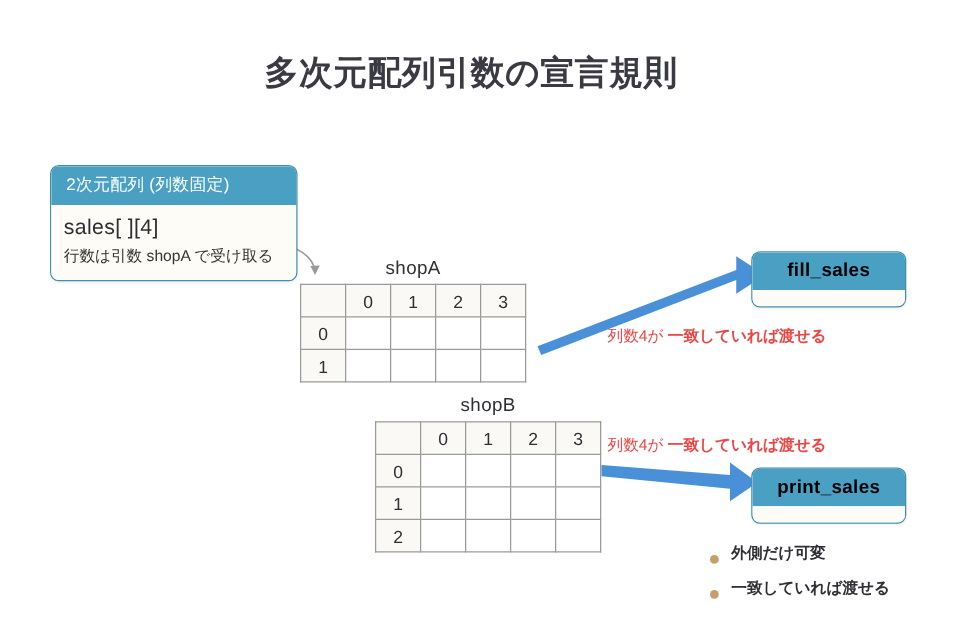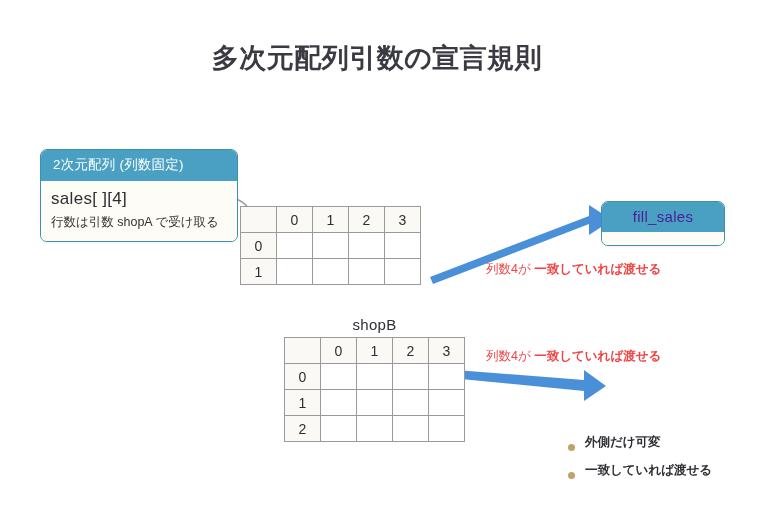--- a/index.html
+++ b/index.html
@@ -31,21 +31,21 @@
     font-size: 27px;
     font-weight: bold;
     color: #3a3a42;
     letter-spacing: 0.5px;
   }
 
   
   #decl-card {
     position: absolute;
     left: 40px;
-    top: 149px;
+    top: 132px;
     width: 198px;
     border: 1.5px solid #3f8fb0;
     border-radius: 7px;
     background: #fdfcf7;
     box-sizing: border-box;
     overflow: hidden;
     box-shadow: 0 1px 2px rgba(0,0,0,0.06);
   }
   #decl-card-header {
     background: #49a0c2;
@@ -103,40 +103,41 @@
     background: #faf9f5;
   }
   table.grid td.rowhdr {
     background: #faf9f5;
   }
   table.grid td.cell {
     background: #ffffff;
   }
 
   #block-shopA { left: 240px; top: 206px; }
-  #block-shopB { left: 240px; top: 316px; padding-left: 44px; }
+  #block-shopB { left: 256px; top: 316px; padding-left: 44px; }
 
   
   .fn-box {
     position: absolute;
     width: 124px;
     border: 1.5px solid #3f8fb0;
     border-radius: 7px;
     overflow: hidden;
     box-sizing: border-box;
     background: #fdfcf7;
     box-shadow: 0 1px 2px rgba(0,0,0,0.06);
   }
   .fn-box-header {
     background: #49a0c2;
-    color: #4c1d95;
+    color: #000000;
     font-size: 15px;
     text-align: center;
     padding: 6px 4px 7px 4px;
     letter-spacing: 0.3px;
+    font-weight: bold;
   }
   .fn-box-body {
     height: 13px;
     background: #fdfcf7;
   }
   #fn-fill { left: 601px; top: 201px; }
   #fn-print { left: 601px; top: 374px; }
 
   
   .arrow-label {
@@ -208,20 +209,21 @@
 
   <div id="decl-card">
     <div id="decl-card-header">2次元配列 (列数固定)</div>
     <div id="decl-card-body">
       <div id="decl-signature">sales[ ][4]</div>
       <div id="decl-note">行数は引数 shopA で受け取る</div>
     </div>
   </div>
 
   <div class="array-block" id="block-shopA">
+    <div class="array-label">shopA</div>
     <table class="grid">
       <tbody>
           <tr>
         <td class="corner"></td>
         <td class="hdr">0</td>
         <td class="hdr">1</td>
         <td class="hdr">2</td>
         <td class="hdr">3</td>
       </tr>
       <tr>
@@ -276,20 +278,24 @@
       </tr>
     </tbody>
       </table>
   </div>
 
   <div class="fn-box" id="fn-fill">
     <div class="fn-box-header">fill_sales</div>
     <div class="fn-box-body"></div>
   </div>
 
+  <div class="fn-box" id="fn-print">
+    <div class="fn-box-header">print_sales</div>
+    <div class="fn-box-body"></div>
+  </div>
 
   <div class="arrow-label" id="label-top">
     <span>列数4が </span><b>一致していれば渡せる</b>
   </div>
   <div class="arrow-label" id="label-bottom">
     <span>列数4が </span><b>一致していれば渡せる</b>
   </div>
 
   <div id="notes">
     <div class="note-item">

